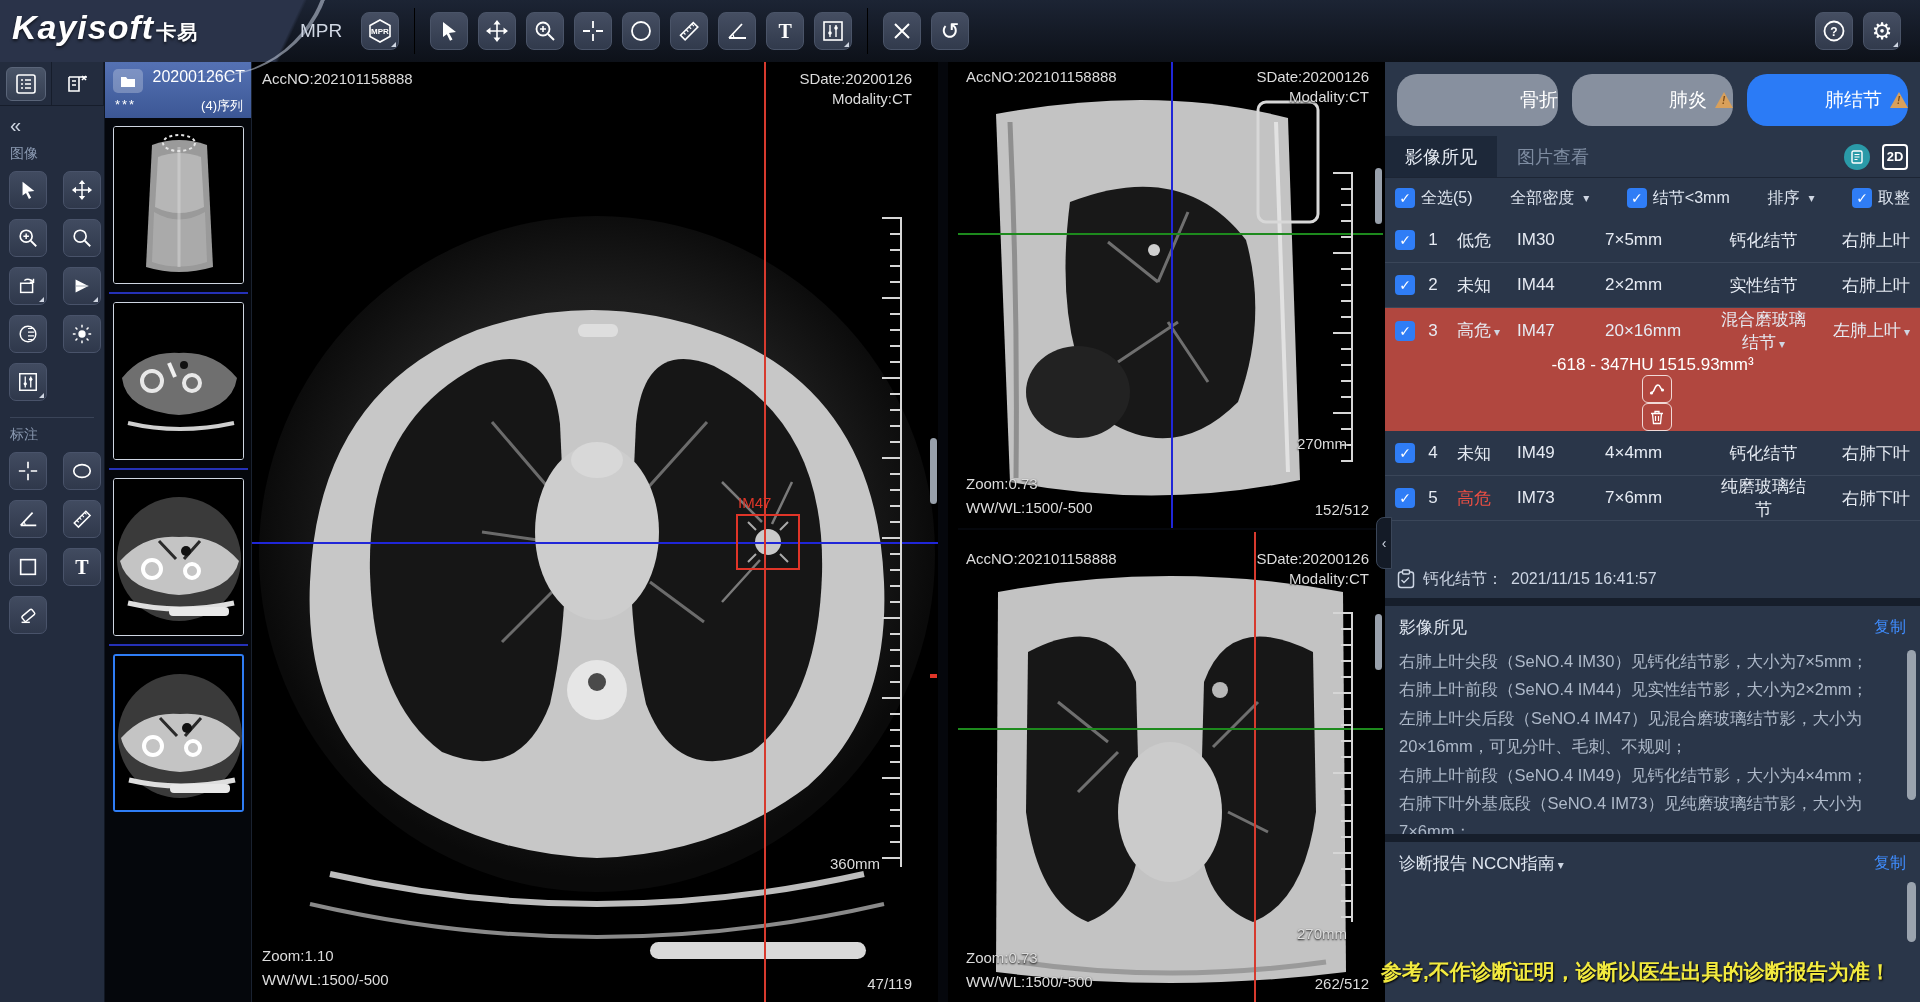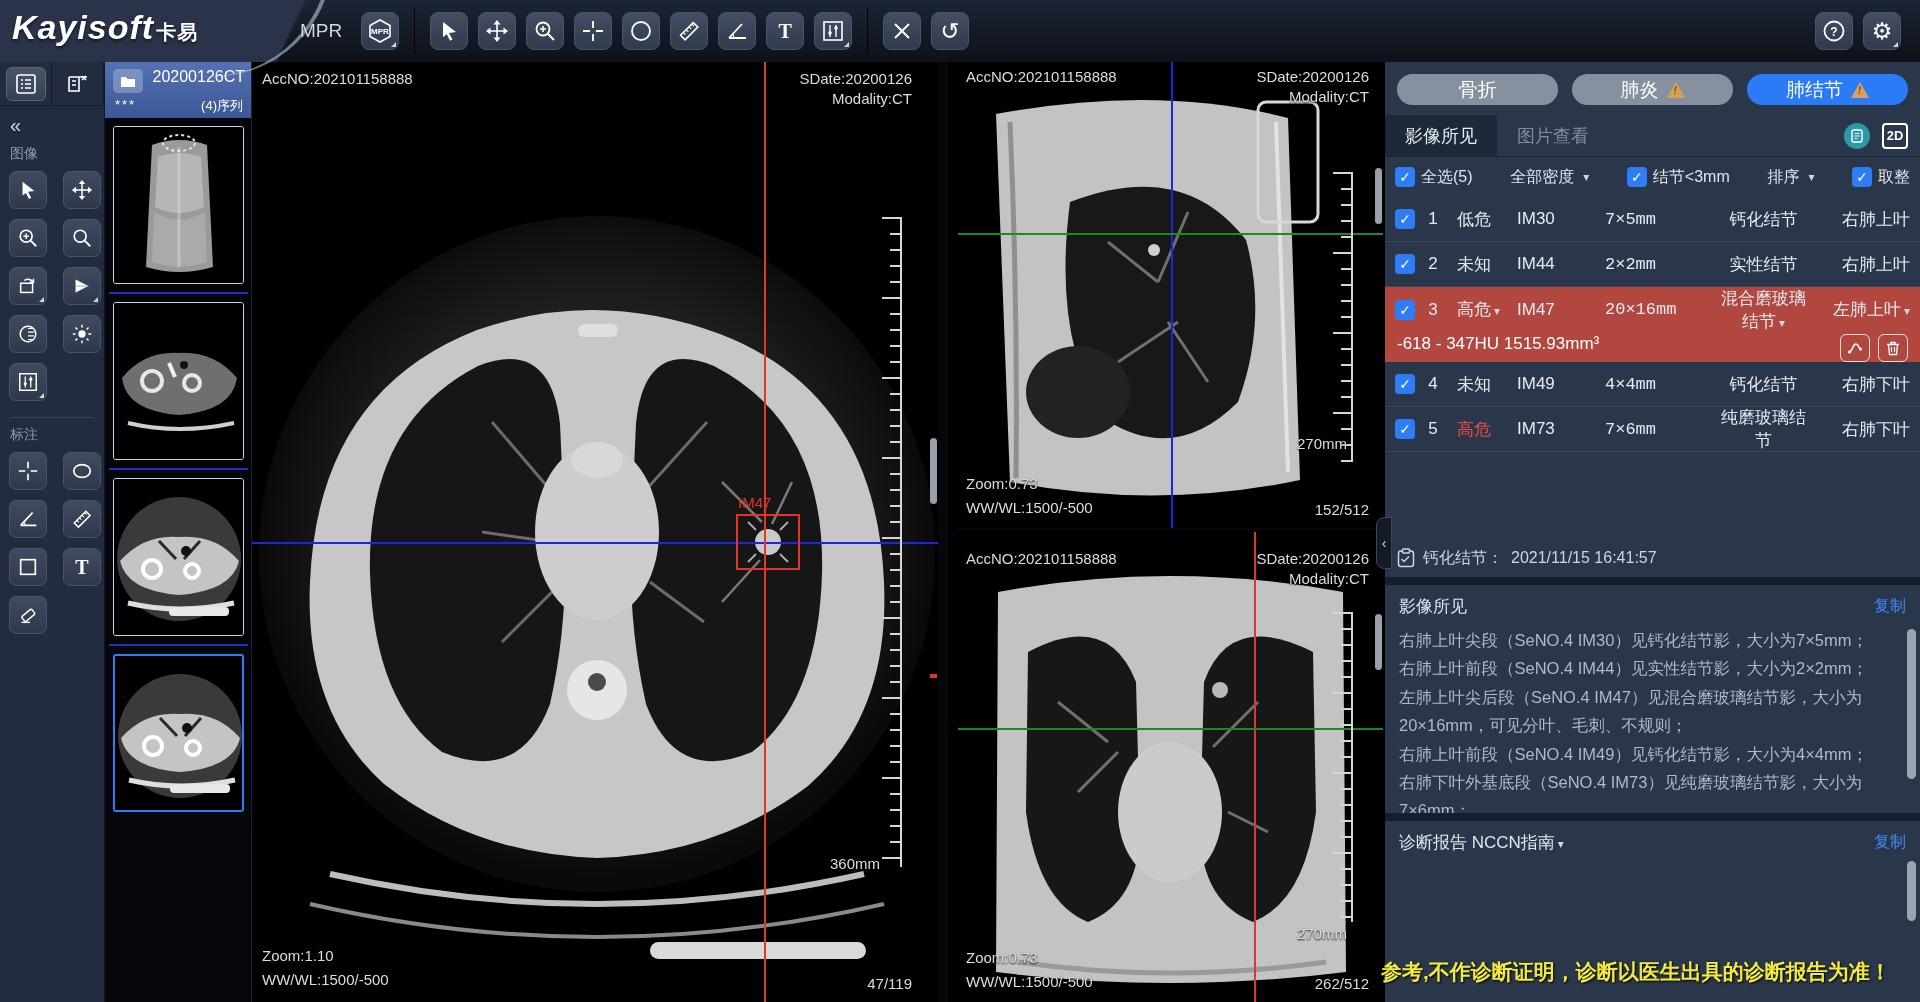--- a/index.html
+++ b/index.html
@@ -72,47 +72,47 @@
     background:repeating-linear-gradient(to bottom,#d6d6d6 0 2px,transparent 2px 16px);}
   .ruler .major{position:absolute;right:2px;top:0;bottom:0;width:18px;
     background:repeating-linear-gradient(to bottom,#d6d6d6 0 2px,transparent 2px 80px);}
   .sbar{position:absolute;right:1px;width:7px;border-radius:4px;background:#98a0ab;z-index:7;}
   .smark{position:absolute;right:1px;width:7px;height:4px;background:#e03528;z-index:7;}
   .ct-img{position:absolute;left:0;top:0;z-index:1;}
 
   
   .rpanel{position:absolute;left:1385px;top:62px;width:535px;height:940px;background:#2a3649;display:flex;flex-direction:column;}
   .pills{display:flex;gap:14px;padding:12px 12px 6px 12px;}
-  .pill{flex:1;height:31px;border-radius:20px;background:#87909f;color:#fff;font-size:19px;
-    display:flex;align-items:center;justify-content:center;gap:8px;cursor:pointer;}
+  .pill{flex:1;height:52px;border-radius:20px;background:#87909f;color:#fff;font-size:19px;
+    display:flex;align-items:center;justify-content:flex-end;gap:8px;cursor:pointer;}
   .pill.active{background:#2b7bf6;}
   .warn-ic{width:0;height:0;border-left:9px solid transparent;border-right:9px solid transparent;border-bottom:16px solid #d9a05b;position:relative;}
   .warn-ic:after{content:"!";position:absolute;left:-2px;top:3px;font-size:10px;color:#7a4b17;font-weight:bold;}
   .vtabs{display:flex;align-items:stretch;height:42px;margin-top:4px;background:#2a3649;border-bottom:1px solid #1c2534;}
   .vtab{padding:0 20px;display:flex;align-items:center;font-size:18px;color:#7e8ca1;cursor:pointer;}
   .vtab.active{background:#1d2839;color:#e8edf5;}
   .vtab-tools{margin-left:auto;display:flex;align-items:center;gap:12px;padding-right:12px;}
   .tealdoc{width:26px;height:26px;border-radius:50%;background:#2a9aa8;color:#fff;display:flex;align-items:center;justify-content:center;}
   .twod{width:26px;height:26px;border:2px solid #fff;border-radius:4px;color:#fff;font-size:13px;font-weight:bold;display:flex;align-items:center;justify-content:center;}
   .filters{display:flex;align-items:center;height:40px;padding:0 10px;gap:6px;color:#dfe6f0;font-size:16px;}
   .filters .gap{flex:1;}
   .cb{width:20px;height:20px;border-radius:4px;background:#2f7df6;color:#fff;font-size:14px;display:flex;align-items:center;justify-content:center;flex:0 0 auto;}
   .caret{font-size:12px;color:#cfd6e2;margin-left:3px;}
   .nlist{height:342px;overflow:hidden;}
   .nrow{display:flex;align-items:center;height:45px;padding:0 10px;border-bottom:1px solid #3a4659;color:#e6ebf3;font-size:17px;cursor:pointer;}
   .nrow .no{width:24px;text-align:center;margin-left:6px;}
   .nrow .risk{width:72px;padding-left:12px;}
   .nrow .im{width:78px;}
-  .nrow .size{width:118px;padding-left:10px;font-family:Liberation Mono, monospace;}
+  .nrow .size{width:118px;padding-left:10px;}
   .nrow .type{flex:1;text-align:center;}
   .nrow .loc{width:96px;text-align:right;}
   .risk-red{color:#ef4f43;}
   .nsel{background:#b1473f;}
   .nsel .nrow{border-bottom:none;}
-  .ndetail{display:flex;padding:2px 12px 0 12px;color:#fff;font-size:17px;}
+  .ndetail{display:flex;align-items:center;padding:2px 12px 0 12px;color:#fff;font-size:17px;flex-direction:column;}
   .ndetail .gap{flex:1;}
   .dicon{width:30px;height:28px;border:1px solid #f0d9d7;border-radius:6px;display:flex;align-items:center;justify-content:center;margin-left:8px;color:#fff;}
   .ntraits{display:flex;align-items:center;gap:8px;padding:8px 12px 12px 12px;color:#fff;font-size:16px;}
   .chip{border:1px solid #ecd6d4;border-radius:4px;padding:1px 8px;font-size:15px;}
   .analysis{display:flex;align-items:center;gap:8px;height:38px;padding:0 12px;color:#cdd6e4;font-size:16px;}
   .secgap{height:8px;background:#161e2b;}
   .sec{position:relative;padding:10px 14px 6px 14px;color:#c7d1e0;}
   .sec-head{display:flex;align-items:center;}
   .sec-title{font-size:17px;color:#dfe6f0;}
   .copy{margin-left:auto;color:#3f8dff;font-size:16px;cursor:pointer;}

